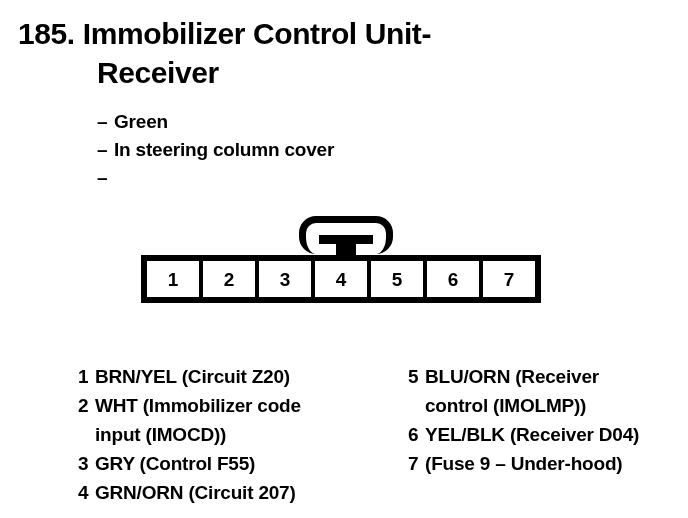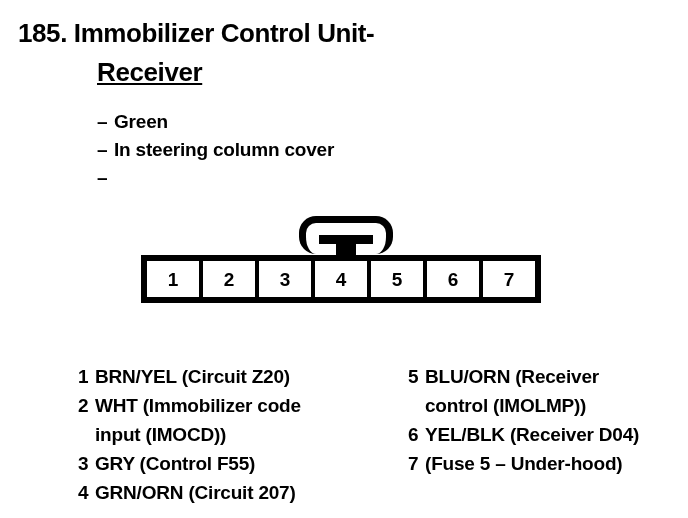--- a/index.html
+++ b/index.html
@@ -21,29 +21,28 @@
   }
 
   
   .title-block {
     position: absolute;
     left: 18px;
     top: 14px;
     width: 640px;
   }
   .title-line {
-    font-size: 26px;
+    font-size: 30px;
     font-weight: bold;
     line-height: 39px;
     letter-spacing: -0.4px;
     white-space: nowrap;
   }
   .title-line-2 {
     padding-left: 79px;
-    text-decoration: underline;
   }
 
   
   .bullets {
     position: absolute;
     left: 97px;
     top: 108px;
     width: 520px;
   }
   .bullet-row {
@@ -240,18 +239,18 @@
     </div>
     <div class="legend-item">
       <span class="legend-num">6</span>
       <span class="legend-text">
         <span>YEL/BLK (Receiver D04)</span>
       </span>
     </div>
     <div class="legend-item">
       <span class="legend-num">7</span>
       <span class="legend-text">
-        <span class="cont">(Fuse 5 – Under-hood)</span>
+        <span class="cont">(Fuse 9 – Under-hood)</span>
       </span>
     </div>
   </div>
 
 </div>
 
 </body></html>

